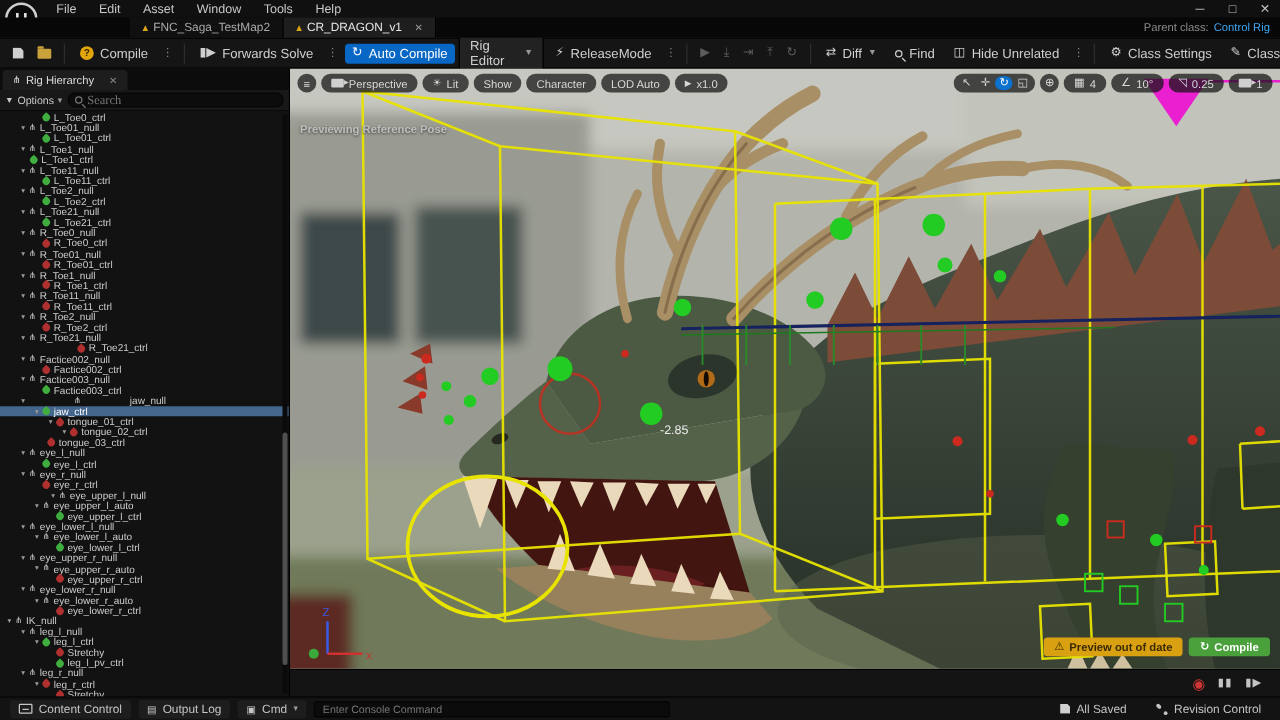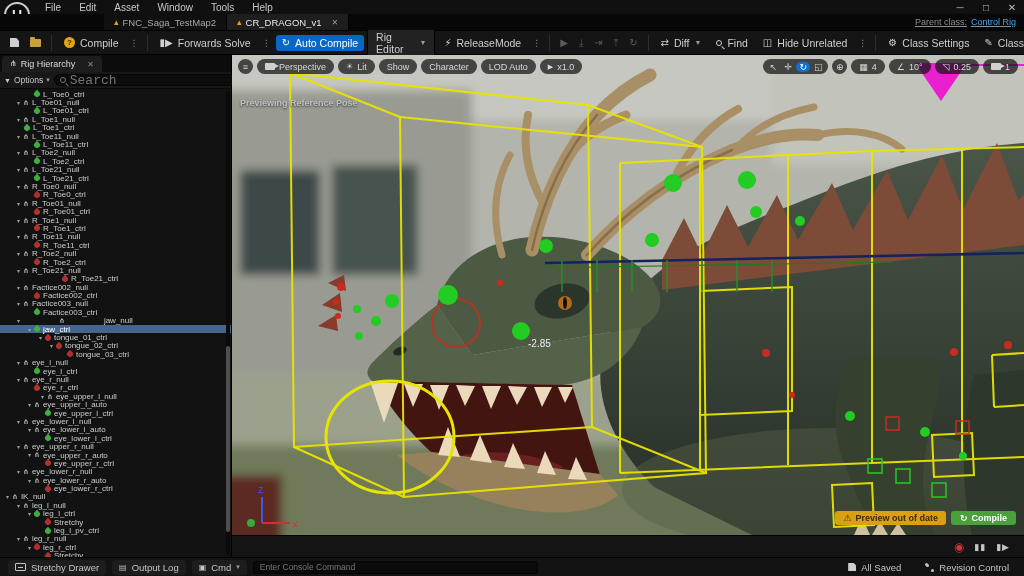--- a/index.html
+++ b/index.html
@@ -18,21 +18,21 @@
   .winctl { margin-left:auto; display:flex; gap:2px; color:#bdbdbd; font-size:10px; }
   .winctl span { width:24px; text-align:center; }
   .tabbar { position:absolute; left:0; right:0; top:14px; height:16px; background:#070707;
     display:flex; align-items:flex-end; padding-left:104px; font-size:9.5px; }
   .tab { height:16px; display:flex; align-items:center; gap:4px; padding:0 10px; color:#a8a8a8;
     background:#101010; border-right:1px solid #000; }
   .tab.active { background:#1e1e1e; color:#e8e8e8; }
   .dirty-dot { color:#d8a515; font-size:9px; }
   .tab .close { color:#9a9a9a; margin-left:6px; font-size:8px; }
   .parentclass { margin-left:auto; margin-right:8px; height:16px; display:flex; align-items:center;
-    gap:4px; font-size:9px; color:#8d8d8d;text-decoration:underline; }
+    gap:4px; font-size:9px; color:#8d8d8d; }
   .parentclass b { color:#3fa7f5; font-weight:normal; }
 
   
   .toolbar { height:25px; background:#151515; border-top:1px solid #000; border-bottom:1px solid #000;
     display:flex; align-items:center; gap:3px; padding:0 6px; font-size:10.5px; color:#cfcfcf; flex:none; }
   .tbtn { display:flex; align-items:center; gap:5px; padding:2px 6px; border-radius:3px; white-space:nowrap; }
   .tbtn.icon-only { padding:2px 4px; }
   .tbtn.primary { background:#0866c4; color:#fff; }
   .tbtn.dim { color:#5c5c5c; }
   .tsep { width:1px; height:16px; background:#2d2d2d; margin:0 3px; flex:none; }
@@ -58,21 +58,21 @@
   .ptabrow { height:17px; background:#0c0c0c; display:flex; align-items:flex-end; flex:none; }
   .ptab { height:16px; background:#1d1d1d; display:flex; align-items:center; gap:4px; padding:0 8px;
     font-size:9px; color:#dcdcdc; border-radius:3px 3px 0 0; margin-left:2px; }
   .ptab .close { color:#8a8a8a; font-size:8px; margin-left:8px; }
   .filterrow { height:17px; background:#181818; display:flex; align-items:center; gap:4px;
     padding:0 4px; flex:none; border-bottom:1px solid #0a0a0a; }
   .optionsbtn { font-size:8.5px; color:#c9c9c9; display:flex; gap:3px; align-items:center; }
   .searchbox { flex:1; height:12px; background:#0c0c0c; border:1px solid #060606; border-radius:6px;
     display:flex; align-items:center; gap:4px; padding:0 5px; color:#777; }
   .searchbox input { flex:1; background:transparent; border:none; outline:none; color:#bbb;
-    font-size:13px; font-family:Liberation Mono, monospace; }
+    font-size:10px; font-family:Liberation Serif, serif; }
   .tree { flex:1; position:relative; overflow:hidden; background:#121212; padding-top:1px; }
   .trow { height:8.4px; display:flex; align-items:center; font-size:8px; color:#cdcdcd; white-space:nowrap; }
   .trow.sel { background:#44658c; color:#fff; }
   .arrow { width:7px; font-size:6px; color:#9a9a9a; text-align:center; flex:none; }
   .ticon { flex:none; margin:0 3px 0 1px; }
   .ticon.leaf { width:6px; height:6px; border-radius:0 70% 70% 70%; transform:rotate(45deg); }
   .ticon.nullic { color:#c8c8c8; font-size:7px; line-height:1; }
   .scrolltrack { position:absolute; right:1px; top:2px; bottom:2px; width:4px; background:#0a0a0a; border-radius:2px; }
   .scrollhandle { position:absolute; right:0; width:4px; background:#4f4f4f; border-radius:2px; top:55%; height:40%; }
 
@@ -404,21 +404,21 @@
           <div class="trow" style="padding-left: 37px;">
             <span class="arrow">▾</span>
             <span class="ticon leaf" style="background: rgb(176, 48, 48);"></span>
             <span>tongue_01_ctrl</span>
           </div>
           <div class="trow" style="padding-left: 48px;">
             <span class="arrow">▾</span>
             <span class="ticon leaf" style="background: rgb(176, 48, 48);"></span>
             <span>tongue_02_ctrl</span>
           </div>
-          <div class="trow" style="padding-left: 59px;">
+          <div class="trow" style="padding-left: 30px;">
             <span class="arrow"></span>
             <span class="ticon leaf" style="background: rgb(176, 48, 48);"></span>
             <span>tongue_03_ctrl</span>
           </div>
           <div class="trow" style="padding-left: 15px;">
             <span class="arrow">▾</span>
             <span class="ticon nullic">⋔</span>
             <span>eye_l_null</span>
           </div>
           <div class="trow" style="padding-left: 26px;">
@@ -750,21 +750,21 @@
         <span class="rec">◉</span>
         <span class="pp">▮▮</span>
         <span class="pp">▮▶</span>
       </div>
     </div>
   </div>
 
   <div class="statusbar">
     <span class="sbtn">
       <span class="ic-drawer"></span>
-      <span>Stretchy Drawer</span>
+      <span>Content Control</span>
     </span>
     <span class="sbtn">
       <span style="font-size:8px">▤</span>
       <span>Output Log</span>
     </span>
     <span class="sbtn">
       <span style="font-size:8px">▣</span>
       <span>Cmd</span>
         <span class="caret">▾</span>
     </span>

